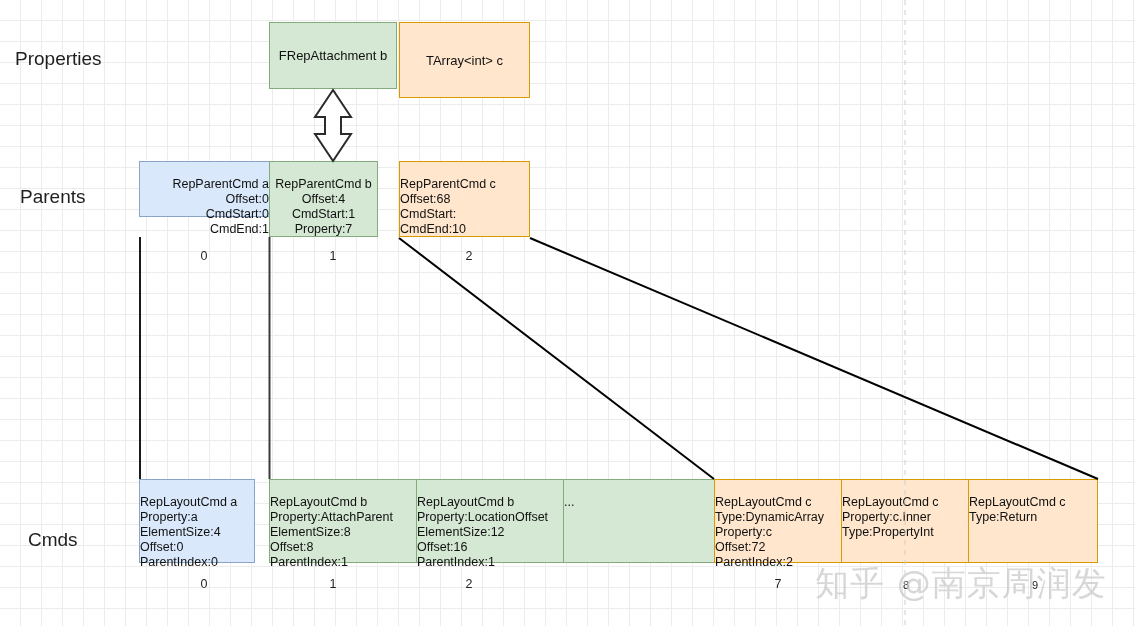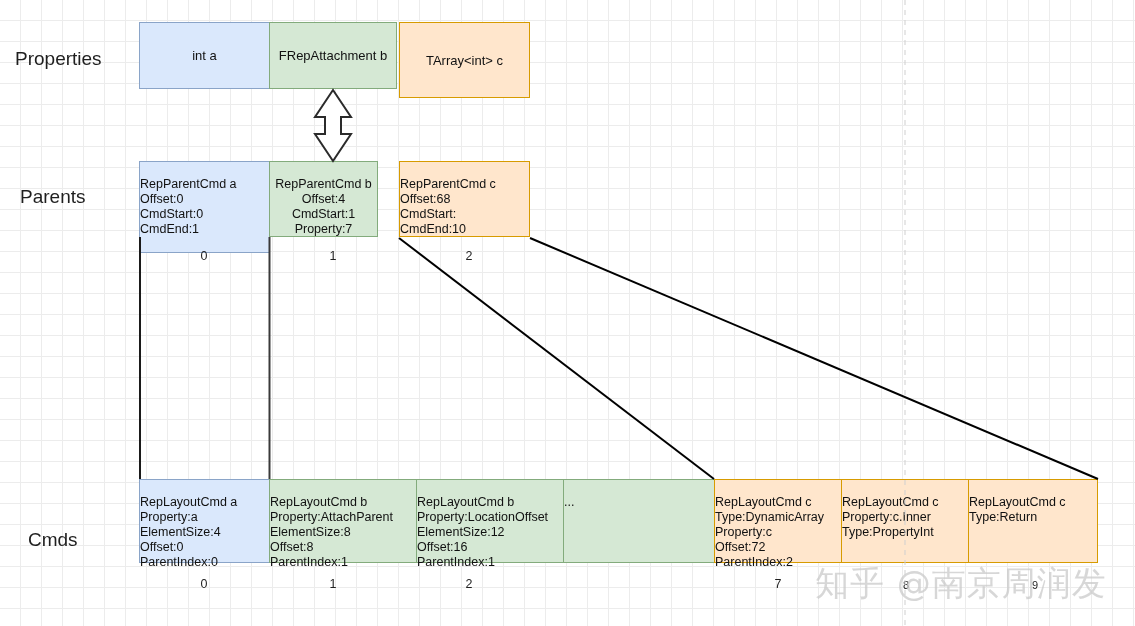--- a/index.html
+++ b/index.html
@@ -68,31 +68,28 @@
 </style>
 </head>
 <body>
 
 <div id="canvas">
 
   <div class="row-label" style="left:15px;top:48px;">Properties</div>
   <div class="row-label" style="left:20px;top:186px;">Parents</div>
   <div class="row-label" style="left:28px;top:505px;margin-top:24px;">Cmds</div>
 
-  <div class="box center blue" style="left:139px;top:22px;width:131px;height:67px;">
-    <span>int a</span>
-  </div>
   <div class="box center green" style="left:269px;top:22px;width:128px;height:67px;">
     <span>FRepAttachment b</span>
   </div>
   <div class="box center orange" style="left:399px;top:22px;width:131px;height:76px;">
     <span>TArray&lt;int&gt; c</span>
   </div>
 
-  <div class="box blue" style="left:139px;top:161px;width:131px;height:92px;">
+  <div class="box blue" style="left:139px;top:161px;width:131px;height:56px;text-align:right;">
     <span class="lines">
       <span class="ln">RepParentCmd a</span>
       <span class="ln">Offset:0</span>
       <span class="ln">CmdStart:0</span>
       <span class="ln">CmdEnd:1</span>
     </span>
   </div>
   <div class="box green" style="left:269px;top:161px;width:109px;height:76px;text-align:center;">
     <span class="lines">
       <span class="ln">RepParentCmd b</span>
@@ -107,21 +104,21 @@
       <span class="ln">Offset:68</span>
       <span class="ln">CmdStart:</span>
       <span class="ln">CmdEnd:10</span>
     </span>
   </div>
 
   <div class="idx" style="left:204px;top:249px;">0</div>
   <div class="idx" style="left:333px;top:249px;">1</div>
   <div class="idx" style="left:469px;top:249px;">2</div>
 
-  <div class="box blue" style="left:139px;top:479px;width:131px;height:84px;">
+  <div class="box blue" style="left:139px;top:479px;width:116px;height:84px;">
     <span class="lines">
       <span class="ln">RepLayoutCmd a</span>
       <span class="ln">Property:a</span>
       <span class="ln">ElementSize:4</span>
       <span class="ln">Offset:0</span>
       <span class="ln">ParentIndex:0</span>
     </span>
   </div>
 
   <div class="box green" style="left:269px;top:479px;width:148px;height:84px;">

